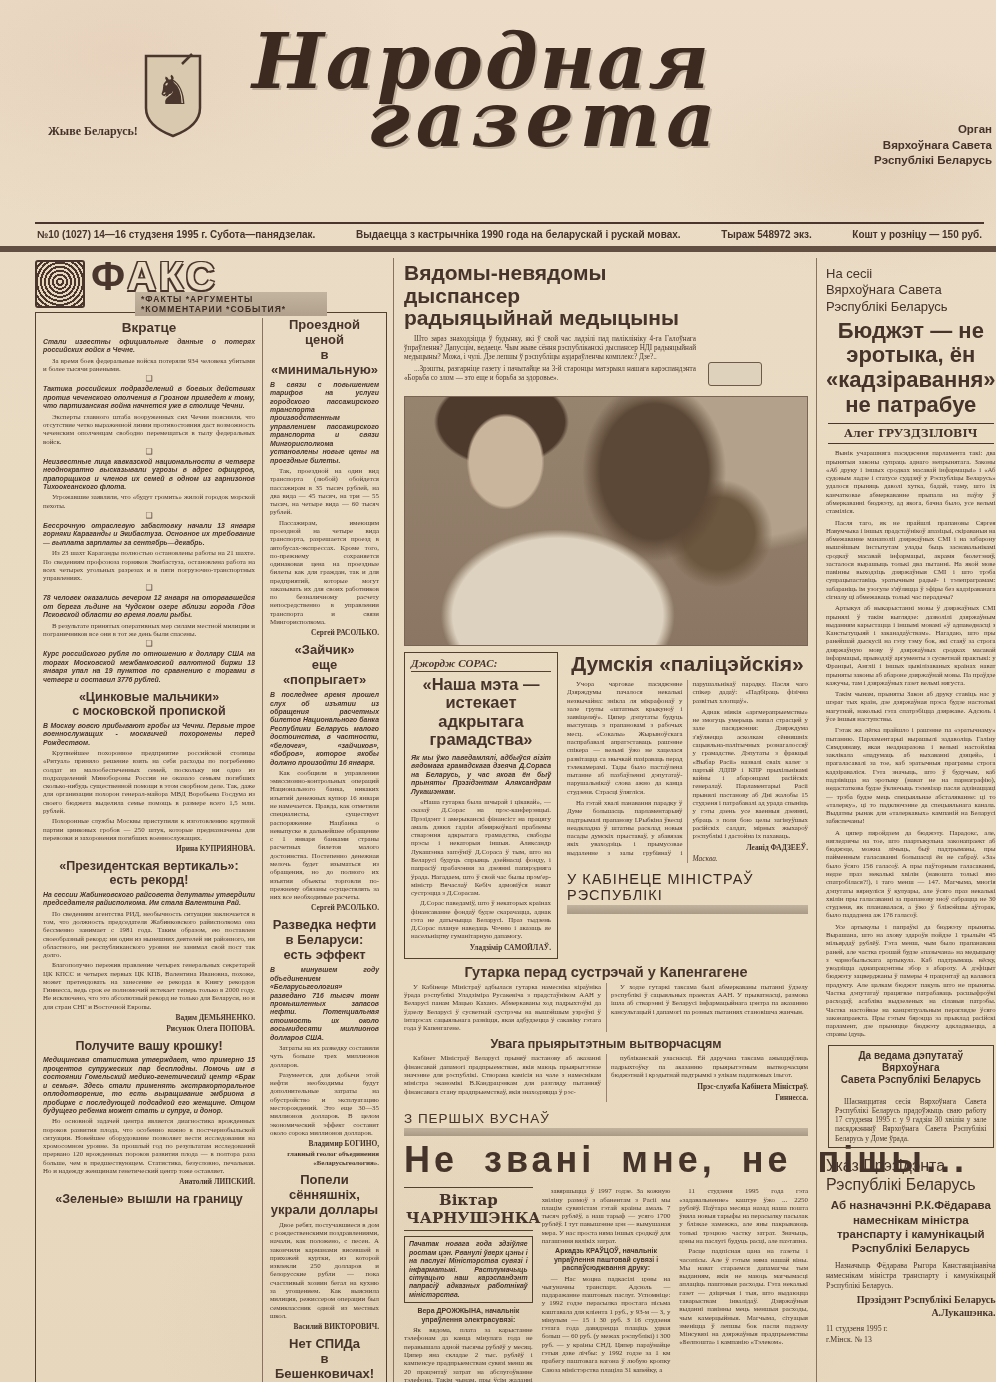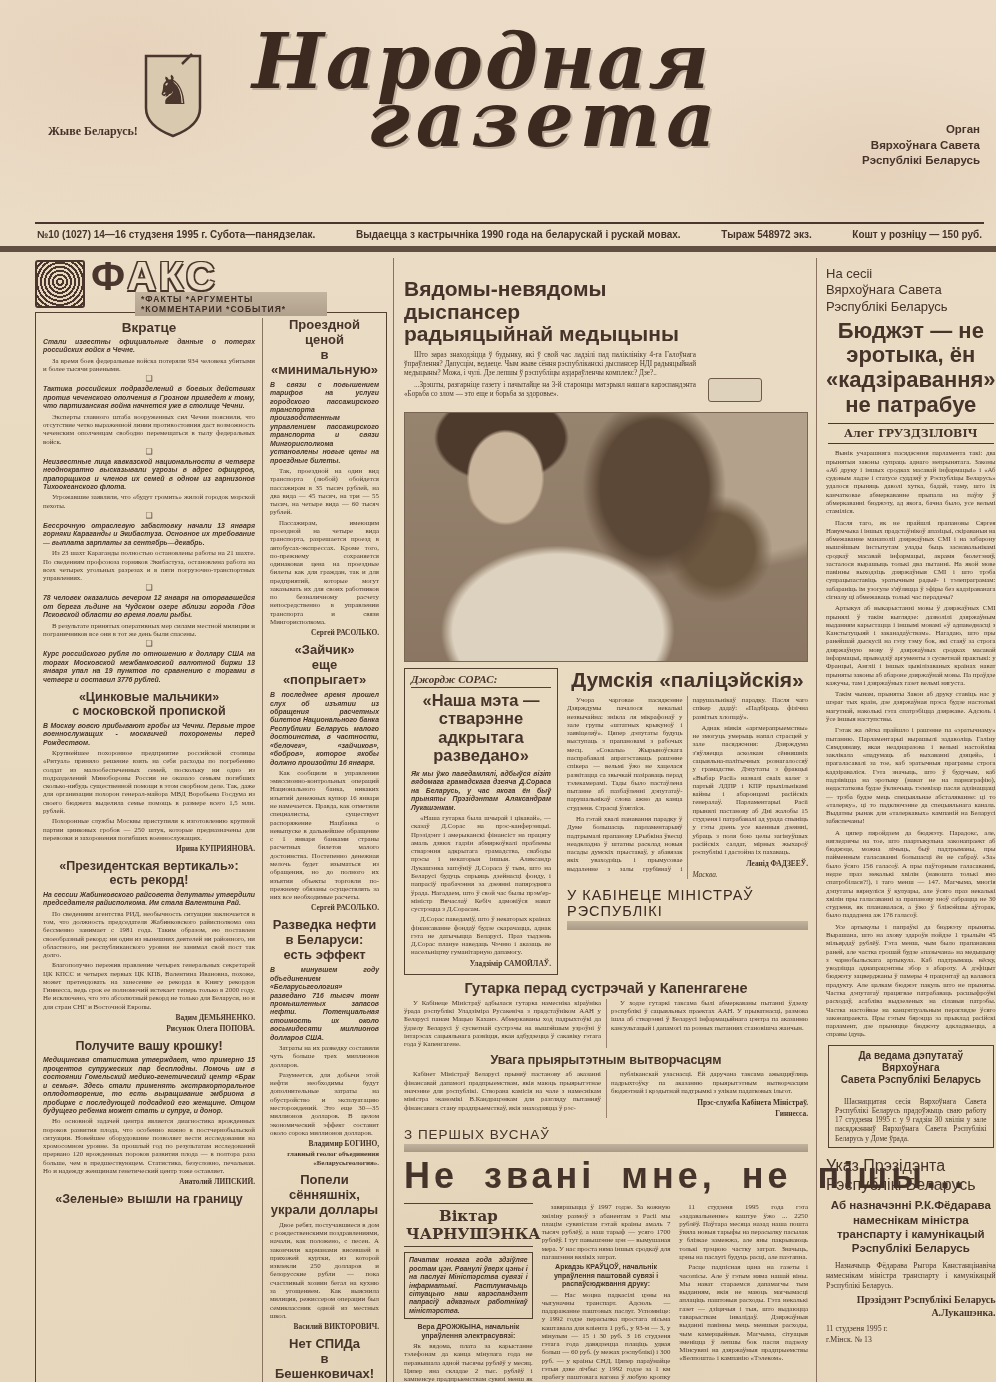--- a/index.html
+++ b/index.html
@@ -12,21 +12,21 @@
     color:#46332a; font-family:"Liberation Serif", serif;}
   
   .masthead{position:absolute;top:0;left:0;right:0;height:224px;}
   .coat{position:absolute;left:142px;top:52px;width:62px;height:88px;}
   .coat svg{display:block;}
   .slogan{position:absolute;left:48px;top:124px;font-weight:bold;font-size:12px;line-height:1.3;}
   .logo{position:absolute;left:252px;top:26px;width:500px;font-family:"DejaVu Serif",serif;
         font-style:italic;font-weight:bold;color:#3c2a21;}
   .logo .l1{font-size:76px;line-height:.95;letter-spacing:2px;text-shadow:2px 2px 0 rgba(60,42,33,.25);}
   .logo .l2{font-size:76px;line-height:.95;margin-left:115px;margin-top:-14px;letter-spacing:6px;text-shadow:2px 2px 0 rgba(60,42,33,.25);}
-  .organ{position:absolute;right:16px;top:122px;text-align:right;font-family:"Liberation Sans",sans-serif;
+  .organ{position:absolute;right:4px;top:122px;text-align:right;font-family:"Liberation Sans",sans-serif;
          font-weight:bold;font-size:11.5px;line-height:1.35;}
   
   .dateline{position:absolute;left:35px;right:12px;top:222px;border-top:2px solid #4a362c;
             padding:5px 2px 4px;display:flex;justify-content:space-between;
             font-family:"Liberation Sans",sans-serif;font-weight:bold;font-size:10px;}
   .blackbar{position:absolute;left:0px;right:0px;top:246px;height:6px;background:#4a362c;opacity:.85;}
   
   .content{position:absolute;left:35px;right:12px;top:258px;bottom:0;display:flex;}
   .col-left{width:352px;flex:0 0 352px;}
   .col-center{width:404px;flex:0 0 404px;padding:4px 8px 0 10px;border-left:1px solid #8a7260;margin-left:6px;}
@@ -55,21 +55,21 @@
   .cartoon{position:relative;height:176px;border:1.5px solid #4a362c;margin:5px 0 2px;overflow:hidden;
     background:linear-gradient(180deg,#e2d3b8 0 78%,#cdbb9d 78%);}
   .cartoon-title{position:absolute;left:4px;top:2px;font-family:"Liberation Sans",sans-serif;font-weight:bold;
     font-size:25px;letter-spacing:1px;color:#e9dbc4;
     text-shadow:-1.5px -1.5px 0 #4a362c,1.5px -1.5px 0 #4a362c,-1.5px 1.5px 0 #4a362c,1.5px 1.5px 0 #4a362c;}
   .brick{position:absolute;left:0;right:0;bottom:0;height:38px;
     background:repeating-linear-gradient(90deg,#c4b091 0 22px,#8d7a5f 22px 24px),repeating-linear-gradient(180deg,transparent 0 9px,#8d7a5f 9px 11px);}
   .slot{position:absolute;left:58px;top:66px;width:34px;height:7px;background:#3a2a20;}
   .credit{font-size:7.6px;text-align:right;font-weight:bold;margin:2px 0 1px;}
   
-  .h-disp{font-family:"Liberation Sans",sans-serif;font-weight:bold;font-size:21px;line-height:1.08;margin:16px 0 5px;}
+  .h-disp{font-family:"Liberation Sans",sans-serif;font-weight:bold;font-size:21px;line-height:1.08;margin:0 0 5px;}
   .disp-body{font-size:7.2px;line-height:1.25;text-align:justify;}
   .disp-body p{margin:0 0 3px;text-indent:10px;}
   .building{float:right;width:104px;height:128px;margin:0 0 4px 8px;position:relative;
     background:
       repeating-linear-gradient(90deg,rgba(58,44,34,.35) 0 6px,transparent 6px 22px),
       linear-gradient(105deg,#a8937d 0 58%,#887彼0 0) ,
       linear-gradient(105deg,#a8937d 0 58%,#86725f 58%);}
   .van{position:absolute;left:4px;bottom:4px;width:52px;height:22px;background:#ded2bd;border:1px solid #6d5a48;border-radius:3px;}
   .photo-woman{position:relative;height:248px;margin:2px 0 6px;border:1px solid #7a6454;
     background:
@@ -285,21 +285,21 @@
           <p>...Зрэшты, разгарніце газету і пачытайце на 3-й старонцы матэрыял нашага карэспандэнта «Борьба со злом — это еще и борьба за здоровье».</p>
         </div>
       </div>
       <div style="clear:both"></div>
 
       <div class="photo-woman"></div>
 
       <div class="center-mid">
         <div class="soras">
           <div class="kick">Джордж СОРАС:</div>
-          <div class="h">«Наша мэта — стварэнне адкрытага разведано»</div>
+          <div class="h">«Наша мэта — истекает адкрытага грамадства»</div>
           <div class="lead">Як мы ўжо паведамлялі, адбыўся візіт вядомага грамадскага дзеяча Д.Сораса на Беларусь, у час якога ён быў прыняты Прэзідэнтам Аляксандрам Лукашэнкам.</div>
           <div class="bp">«Наша гутарка была шчырай і цікавай», — сказаў Д.Сорас на прэс-канферэнцыі. Прэзідэнт і амерыканскі фінансіст на працягу амаль дзвюх гадзін абмяркоўвалі праблемы стварэння адкрытага грамадства, свабоды прэсы і некаторыя іншыя. Аляксандр Лукашэнка запэўніў Д.Сораса ў тым, што на Беларусі будуць спрыяць дзейнасці фонду, і папрасіў прабачэння за дзеянні папярэдняга ўрада. Нагадаем, што ў свой час былы прэм'ер-міністр Вячаслаў Кебіч адмовіўся нават сустрэцца з Д.Сорасам.</div>
           <div class="bp">Д.Сорас паведаміў, што ў некаторых краінах фінансаванне фондаў будзе скарачацца, аднак гэта не датычыцца Беларусі. Праз тыдзень Д.Сорас плануе наведаць Чэчню і аказаць яе насельніцтву гуманітарную дапамогу.</div>
           <div class="byline">Уладзімір САМОЙЛАЎ.</div>
         </div>
         <div class="dumskiya">
           <div class="h">Думскія «паліцэйскія»</div>
           <div class="cols2 small">
             <p>Учора чарговае пасяджэнне Дзярждумы пачалося некалькі незвычайна: знікла ля мікрафонаў у зале групы «штатных крыкуноў і заявіцеляў». Цяпер дэпутаты будуць выступаць з прапановамі з рабочых месц. «Сокалы» Жырыноўскага паспрабавалі апратэставаць рашэнне спікера — вельмі ўжо не хацелася развітацца са звычкай пазіраваць перад тэлекамерамі. Тады было пастаўлена пытанне аб пазбаўленні дэпутатаў-парушальнікаў слова ажно да канца студзеня. Страсці ўлягліся.</p>
             <p>На гэтай хвалі панавання парадку ў Думе большасць парламентарыяў падтрымалі прапанову І.Рыбкіна ўвесці неадкладна ў штатны расклад новыя пасады думскіх прыставаў, у абавязак якіх уваходзіць і прымусовае выдаленне з залы грубіянаў і парушальнікаў парадку. Пасля чаго спікер дадаў: «Падбіраць фізічна развітых хлопцаў».</p>

